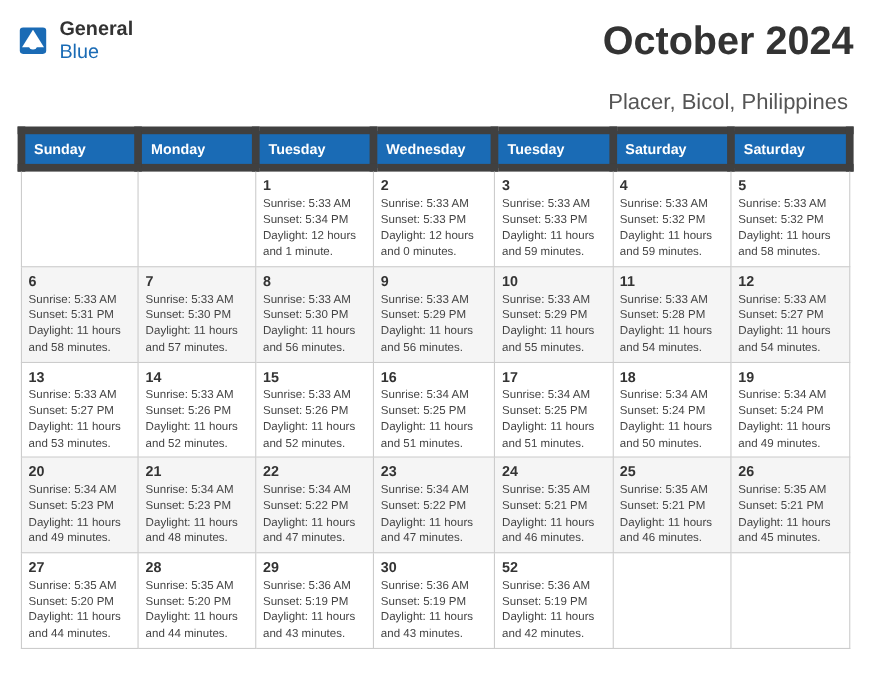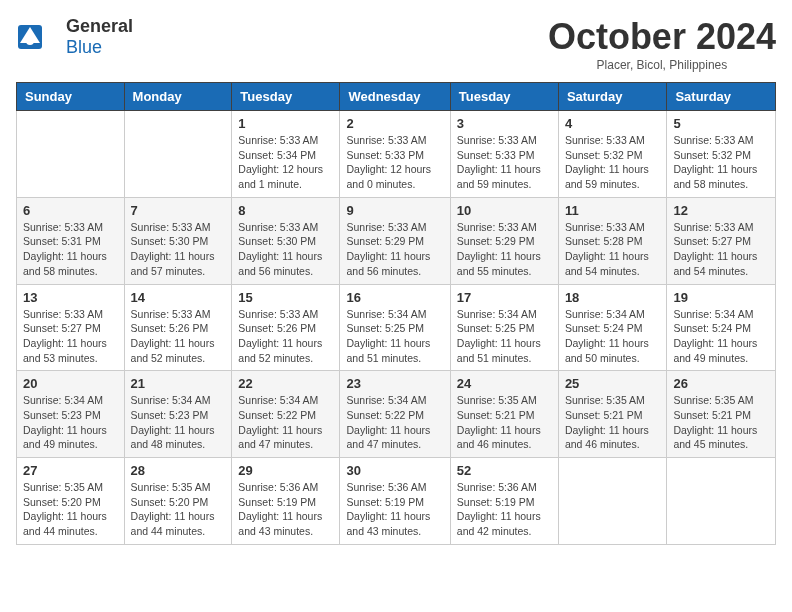--- a/index.html
+++ b/index.html
@@ -12,56 +12,57 @@
     }
     .header-area {
       display: flex;
       justify-content: space-between;
       align-items: flex-start;
       margin-bottom: 10px;
     }
     .logo {
       display: flex;
       align-items: center;
-      gap: 20px;
+      gap: 8px;
     }
     .logo-text-general {
       font-size: 18px;
       font-weight: bold;
       color: #333;
     }
     .logo-text-blue {
       font-size: 18px;
       font-weight: normal;
       color: #1a6bb5;
     }
     .title-area {
       text-align: center;
     }
     .month-title {
       font-size: 36px;
       font-weight: bold;
       color: #333;
     }
     .location-title {
-      font-size: 12px;
+      font-size: 20px;
       color: #555;
+      margin-top: 24px;
     }
     .calendar-table {
       width: 100%;
       border-collapse: collapse;
       border: 1px solid #ccc;
     }
     .calendar-table th {
       background-color: #1a6bb5;
       color: #fff;
       text-align: left;
       padding: 6px 8px;
       font-size: 13px;
-      border: 1px solid #404040;
+      border: 7px solid #404040;
     }
     .calendar-table td {
       vertical-align: top;
       padding: 5px 6px;
       border: 1px solid #ccc;
       width: 113px;
       min-height: 80px;
       font-size: 11px;
       color: #333;
       background: #fff;

